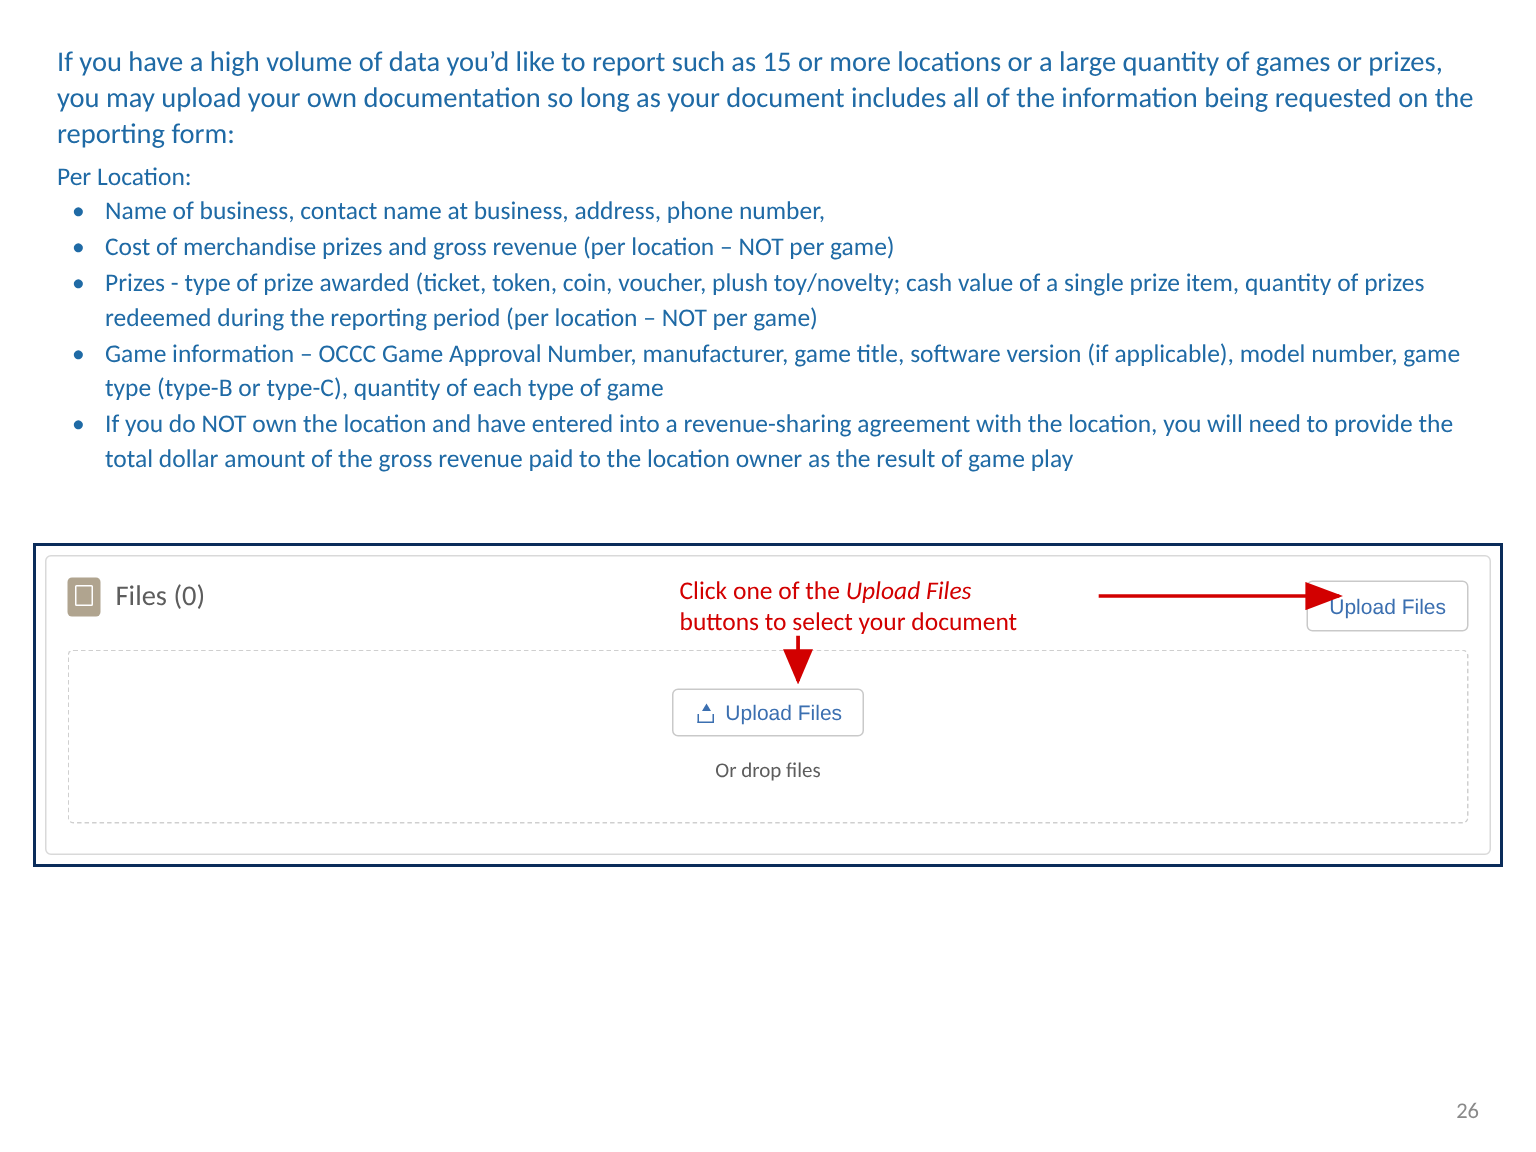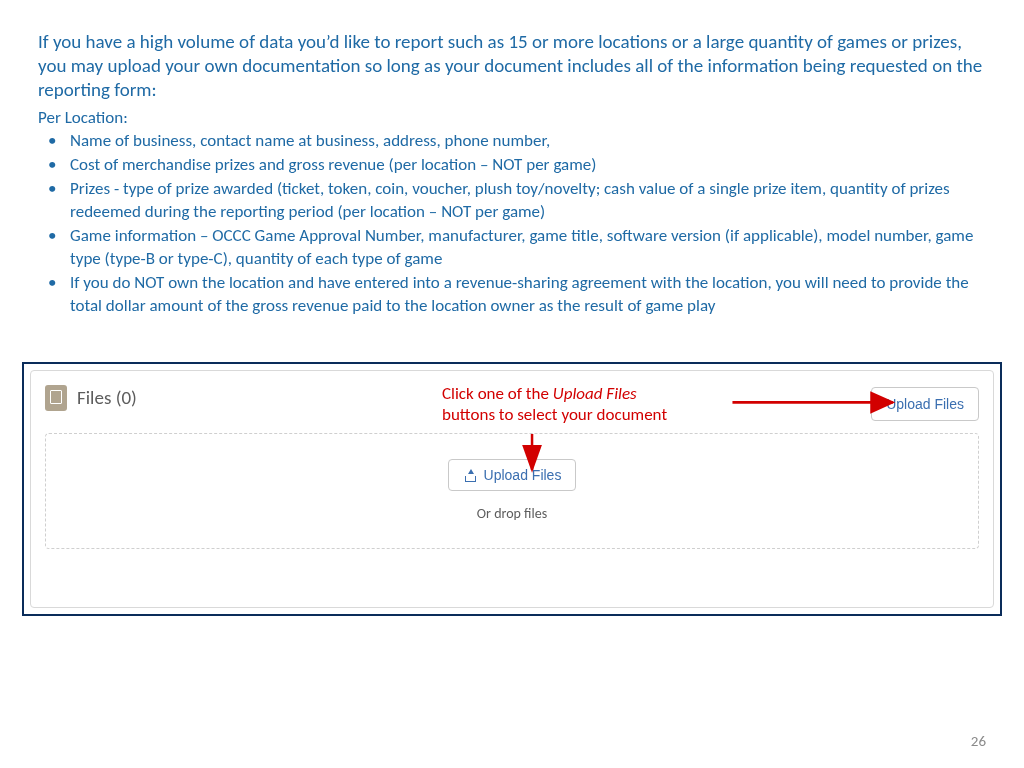--- a/index.html
+++ b/index.html
@@ -41,21 +41,21 @@
     left: 10px;
     top: 0;
     color: #1F6AA5;
   }
 
   .panel {
     margin: 44px 22px 0 22px;
     border: 2px solid #0A2C5A;
     padding: 6px;
     position: relative;
-    height: 254px;
+    height: 216px;
   }
   .panel-inner {
     border: 1px solid #d9d9d9;
     border-radius: 4px;
     height: 100%;
     padding: 10px 14px 12px 14px;
     position: relative;
   }
   .files-header {
     display: flex;
@@ -139,21 +139,21 @@
     border-bottom:5px solid #3b6fb0;
   }
   .drop-text {
     color: #5d5d5d;
     font-size: 14px;
   }
 
   
   .callout {
     position: absolute;
-    left: 411px;
+    left: 422px;
     top: 12px;
     color: #d20000;
     font-size: 17px;
     line-height: 1.25;
     z-index: 5;
   }
   .callout .italic { font-style: italic; }
   svg.arrows {
     position: absolute;
     inset: 0;

